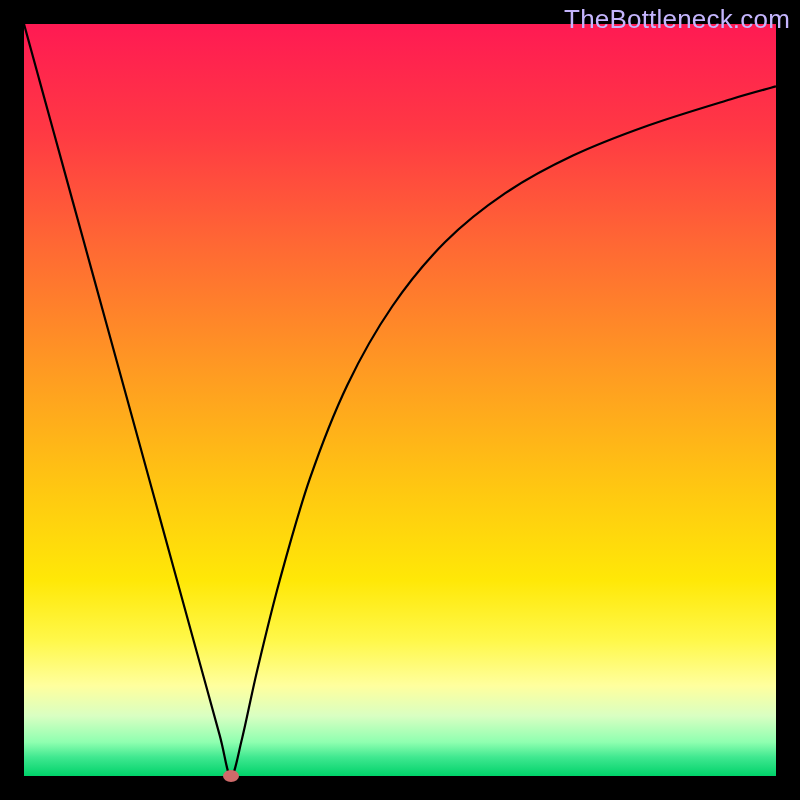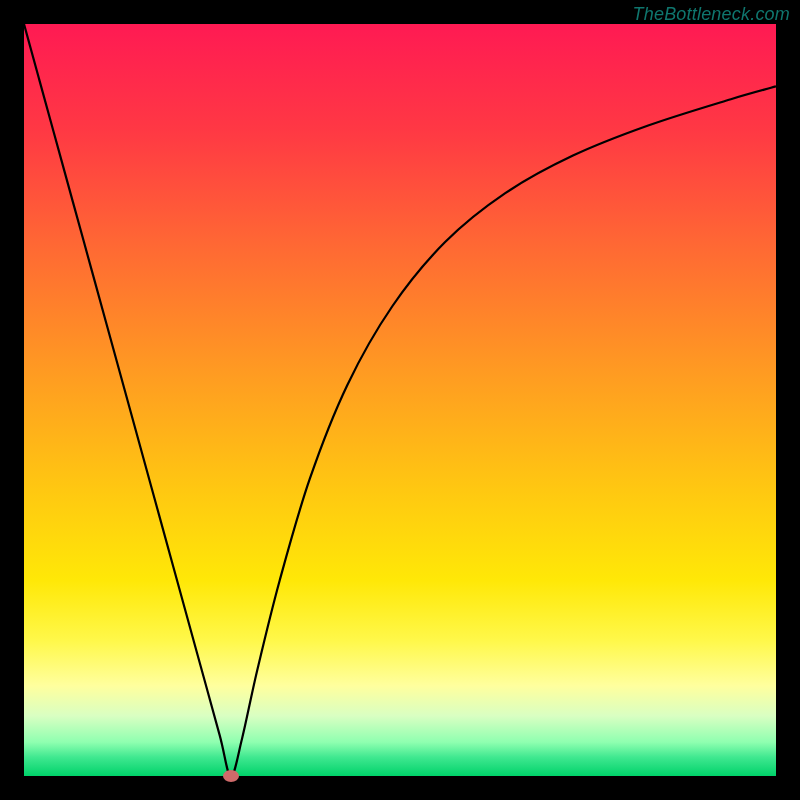--- a/index.html
+++ b/index.html
@@ -23,25 +23,24 @@
     position: absolute;
     left: 0;
     top: 0;
     width: 752px;
     height: 752px;
   }
   .watermark {
     position: absolute;
     top: 4px;
     right: 10px;
-    color: #0f766e;
-    font-size: 18px;
+    color: #c4b5fd;
+    font-size: 26px;
     letter-spacing: 0.2px;
     user-select: none;
-    font-style: italic;
   }
   .marker {
     position: absolute;
     width: 16px;
     height: 12px;
     background: #cf6a6a;
     border-radius: 50%;
     transform: translate(-50%, -50%);
   }
 </style>

